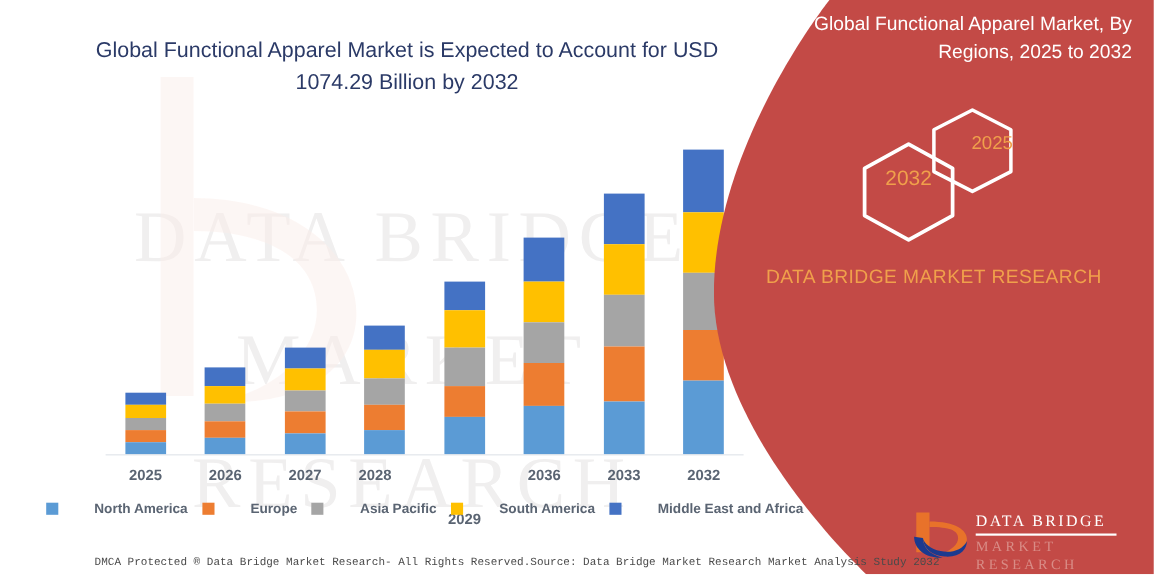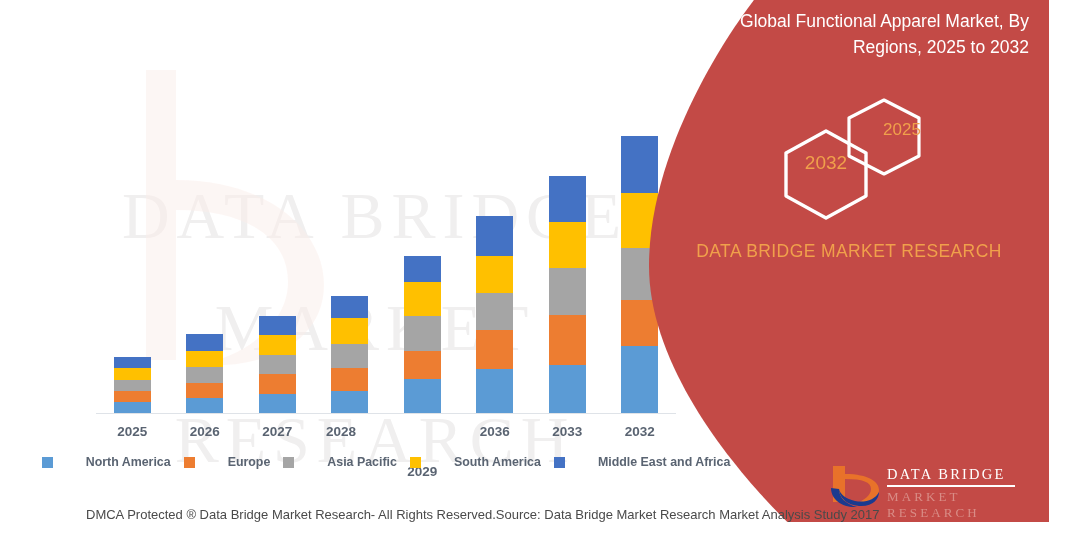--- a/index.html
+++ b/index.html
@@ -192,39 +192,40 @@
   #footer {
     position: absolute;
     left: 86px; top: 507px;
     width: 590px;
     display: flex;
     justify-content: space-between;
     z-index: 3;
   }
   .footer-text {
     color: #4a4a4a;
-    font-size: 13px;
-    font-family: Liberation Sans, sans-serif;
+    font-size: 10px;
+    font-family: Liberation Mono, monospace;
     white-space: nowrap;
   }
 </style>
 </head>
 <body>
 
 <div id="page">
 
   <div id="watermark-text">DATA BRIDGE
 MARKET RESEARCH</div>
 
   <svg id="watermark-b" viewBox="0 0 200 330">
     <path d="M18 10 L48 10 L48 300 L18 300 Z" fill="#fbeeea"></path>
     <path d="M48 120 C 140 120 196 170 196 225 C 196 280 140 310 70 305
              C 120 296 160 262 160 222 C 160 176 116 150 48 150 Z" fill="#fbeeea"></path>
   </svg>
 
+  <div id="chart-title">Global Functional Apparel Market is Expected to Account for USD 1074.29 Billion by 2032</div>
 
   <div id="plot">
       <div class="bar-col" style="left: 1.25px;">
         <div class="bar">
           <div class="seg" style="height: 11px; background: rgb(68, 114, 196);"></div>
           <div class="seg" style="height: 12px; background: rgb(255, 192, 0);"></div>
           <div class="seg" style="height: 11px; background: rgb(165, 165, 165);"></div>
           <div class="seg" style="height: 11px; background: rgb(237, 125, 49);"></div>
           <div class="seg" style="height: 11px; background: rgb(91, 155, 213);"></div>
         </div>
@@ -323,21 +324,21 @@
         <span class="legend-label">South America</span>
       </div>
       <div class="legend-item">
         <span class="legend-swatch" style="background: rgb(68, 114, 196);"></span>
         <span class="legend-label">Middle East and Africa</span>
       </div>
     </div>
 
   <div id="footer">
     <span class="footer-text">DMCA Protected ® Data Bridge Market Research-  All Rights Reserved.</span>
-    <span class="footer-text">Source: Data Bridge Market Research  Market Analysis Study 2017</span>
+    <span class="footer-text">Source: Data Bridge Market Research  Market Analysis Study 2032</span>
   </div>
 
   <div id="right-panel">
     <div class="shape"></div>
 
     <div id="panel-title">Global Functional Apparel Market, By Regions, 2025 to 2032</div>
 
     <div id="hex-group">
       <svg width="180" height="125" viewBox="0 0 180 125">
         <polygon points="115,5 150,23 150,61 115,79 80,61 80,23" fill="none" stroke="#ffffff" stroke-width="3.2" stroke-linejoin="round"></polygon>

